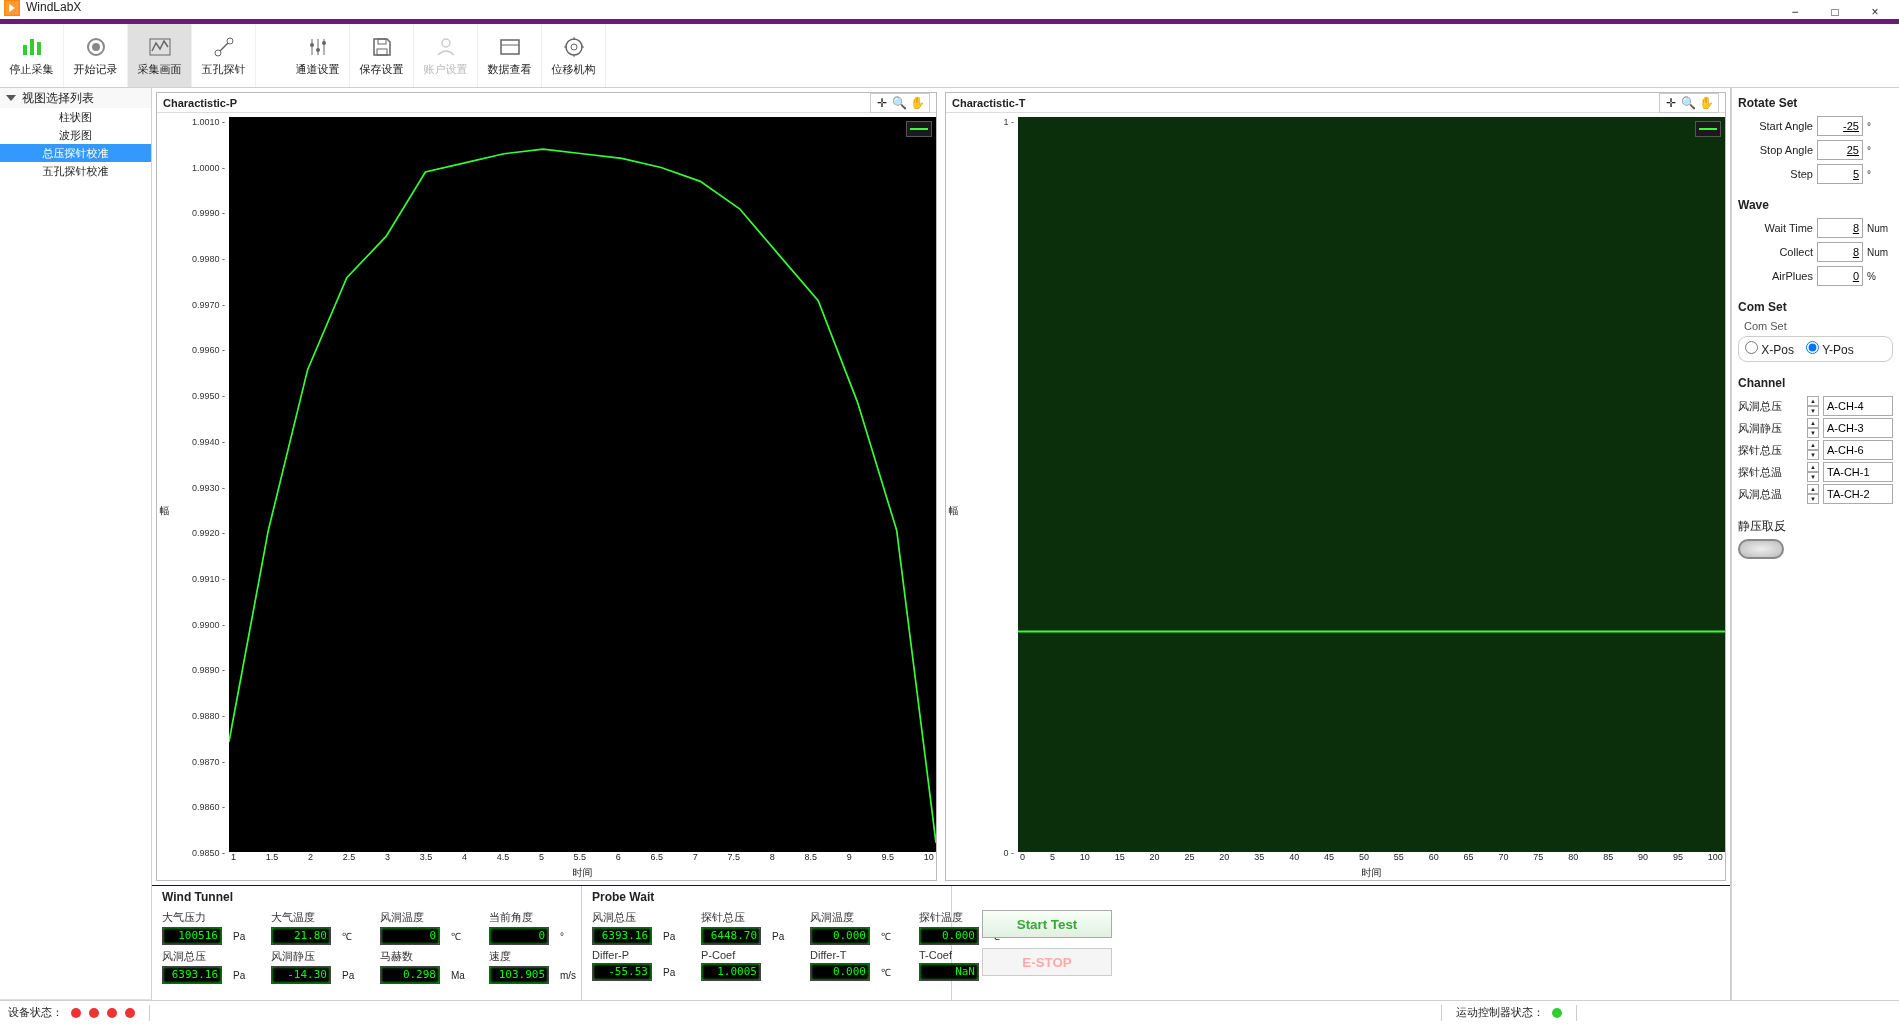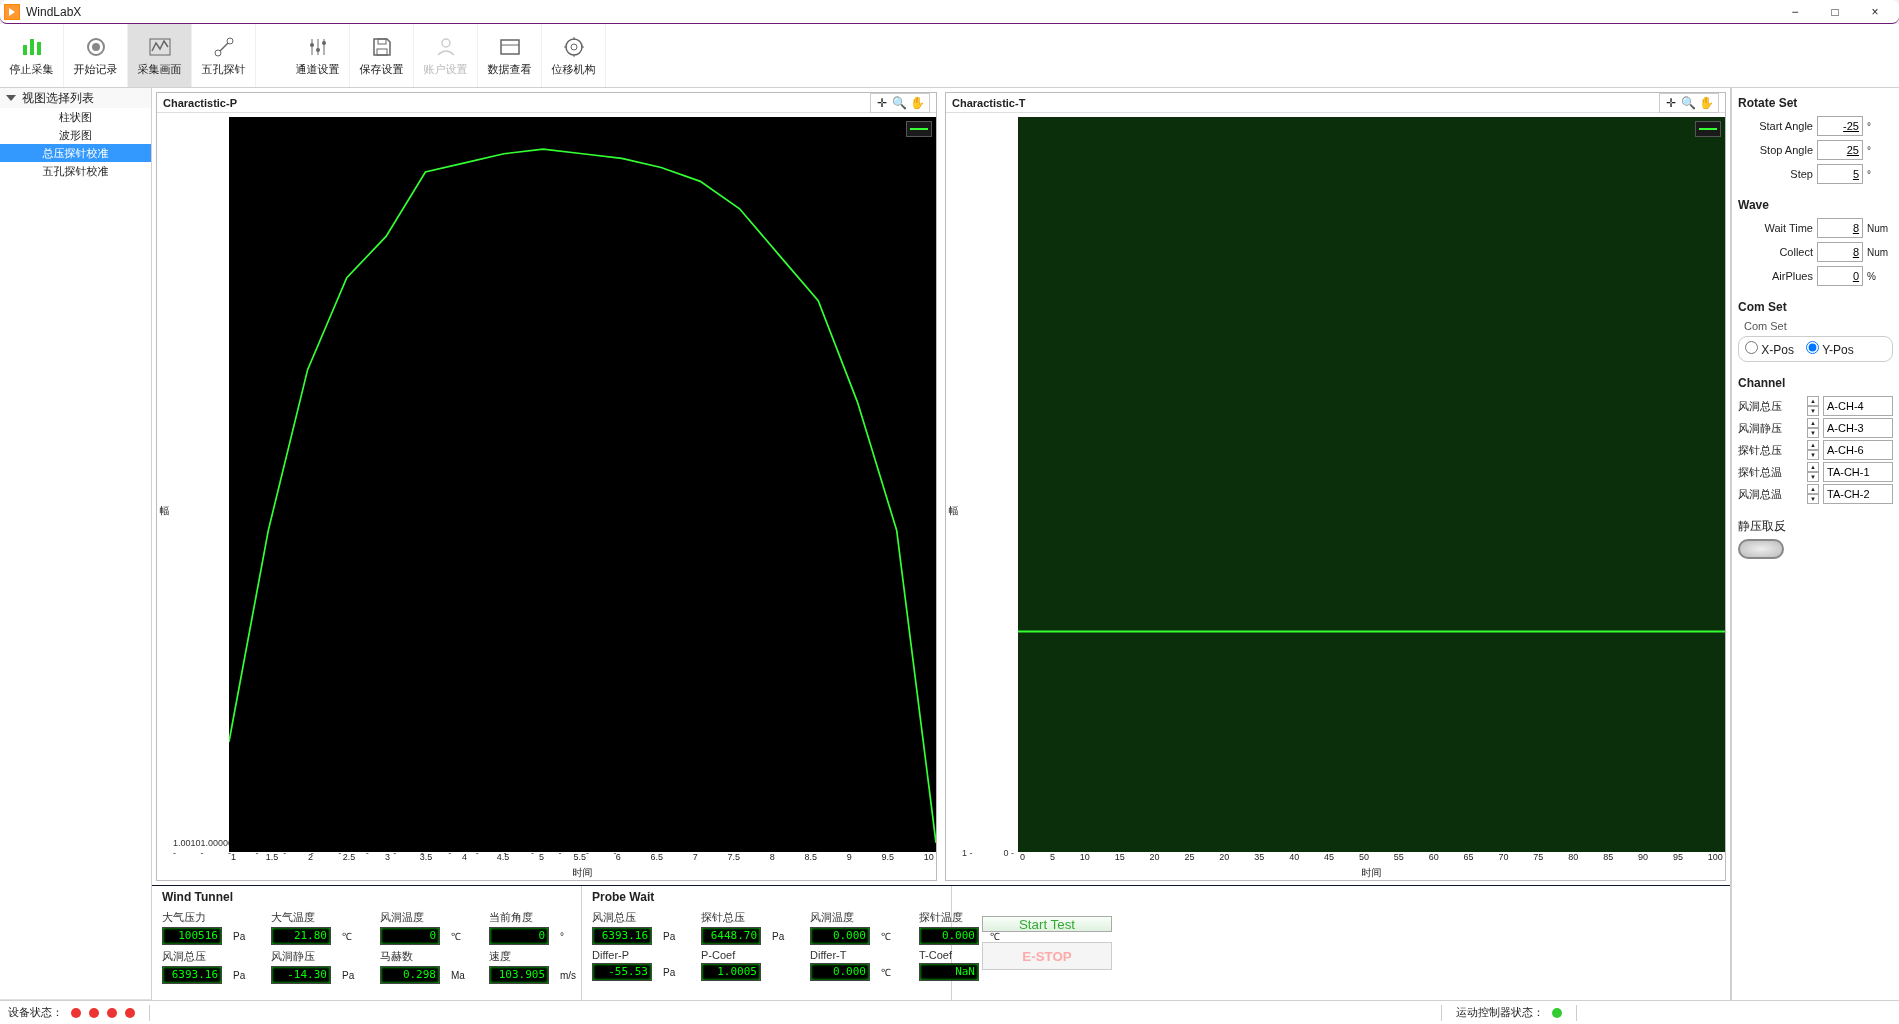--- a/index.html
+++ b/index.html
@@ -1,19 +1,19 @@
 <!DOCTYPE html>
 <html><head>
   <meta charset="utf-8">
   <style>
     * { box-sizing: border-box; margin: 0; padding: 0; }
     body { font-family: "Microsoft YaHei", "Segoe UI", Arial, sans-serif; font-size: 12px; color: #222; background: #f0f0f0; width: 1899px; height: 1024px; overflow: hidden; display: flex; flex-direction: column; }
 
     
-    .titlebar { height: 24px; background: #fff; display: flex; align-items: center; padding: 0 4px; border-bottom: 1px solid #701a75; border-radius: 7px; }
+    .titlebar { height: 24px; background: #fff; display: flex; padding: 0 4px; border-bottom: 5px solid #701a75; }
     .titlebar .app-icon { width: 16px; height: 16px; background: #ff9933; border: 1px solid #ff8800; margin-right: 6px; position: relative; }
     .titlebar .app-icon::after { content:''; position:absolute; left:4px; top:3px; width:0; height:0; border-left:6px solid #fff; border-top:4px solid transparent; border-bottom:4px solid transparent; }
     .titlebar .title { flex: 0 0 auto; }
     .titlebar .spacer { flex: 1; }
     .titlebar .winbtn { width: 40px; height: 24px; display:flex; align-items:center; justify-content:center; }
 
     
     .toolbar { height: 64px; background:#fff; display:flex; align-items:stretch; border-bottom:1px solid #d0d0d0; }
     .tb-item { width: 64px; display:flex; flex-direction:column; align-items:center; justify-content:center; gap:2px; border-right:1px solid #f0f0f0; }
     .tb-item.active { background:#e0e0e0; }
@@ -39,21 +39,21 @@
 
     
     .center { flex:1; display:flex; flex-direction:column; background:#fff; border-right:1px solid #d0d0d0; }
     .charts { flex:1; display:flex; gap:8px; padding:4px; overflow:hidden; }
     .chart-box { flex:1; display:flex; flex-direction:column; border:1px solid #bbb; overflow:hidden; min-width:0; }
     .chart-head { height:20px; display:flex; align-items:center; justify-content:space-between; padding:0 6px; border-bottom:1px solid #ddd; background:#fff; }
     .chart-tools { display:flex; gap:4px; border:1px solid #ccc; padding:2px 4px; }
     .chart-tools span { width:14px; height:14px; display:flex; align-items:center; justify-content:center; }
     .chart-title { font-weight:bold; font-size:11px; }
     .chart-body { flex:1; display:flex; background:#fff; min-height:0; }
-    .y-ticks { width:58px; display:flex; justify-content:space-between; align-items:flex-end; padding:4px 4px 22px 2px; font-size:9px; color:#333; }
+    .y-ticks { width:58px; display:flex; flex-direction:column; justify-content:space-between; align-items:flex-end; padding:4px 4px 22px 2px; font-size:9px; color:#333; }
     .y-label-wrap { width:14px; display:flex; align-items:center; justify-content:center; }
     .y-label { writing-mode:vertical-rl; font-size:10px; }
     .plot-col { flex:1; display:flex; flex-direction:column; min-width:0; }
     .plot-area { flex:1; background:#000; position:relative; margin-top:4px; }
     .plot-area.green { background:#0b2e0b; }
     .plot-legend { position:absolute; top:4px; right:4px; width:26px; height:16px; border:1px solid #555; background:#1a1a1a; display:flex; align-items:center; justify-content:center; }
     .plot-legend::after { content:''; width:18px; height:8px; background:linear-gradient(transparent 3px, #3f3 3px, #3f3 5px, transparent 5px); }
     .x-ticks { height:14px; display:flex; justify-content:space-between; font-size:9px; padding:0 2px; }
     .x-label { height:14px; text-align:center; font-size:10px; }
 
@@ -65,21 +65,21 @@
     .bt-title { font-weight:bold; font-size:12px; margin-bottom:6px; }
     .bt-grid { display:grid; grid-template-columns: repeat(5, auto); gap:4px 16px; align-items:center; }
     .bt-grid.probe { grid-template-columns: repeat(4, auto); }
     .ro { display:flex; flex-direction:column; gap:2px; }
     .ro-label { font-size:11px; color:#333; }
     .ro-row { display:flex; align-items:center; gap:11px; }
     .ro-val { width:60px; height:18px; background:#000; color:#00ff00; font-family:monospace; font-size:11px; text-align:right; padding:1px 3px; border:1px solid #444; box-shadow: inset 0 0 3px #0f0; }
     .ro-unit { font-size:10px; width:22px; }
 
     .bt-actions { flex:1; display:flex; flex-direction:column; align-items:flex-start; justify-content:center; gap:10px; padding-left:30px; }
-    .btn-start { width:130px; height:16px; background:linear-gradient(#f8fff8,#e0f0e0); border:1px solid #aaa; color:#33aa33; font-weight:normal; }
+    .btn-start { width:130px; height:28px; background:linear-gradient(#f8fff8,#e0f0e0); border:1px solid #aaa; color:#33aa33; font-weight:bold; }
     .btn-estop { width:130px; height:28px; background:#f5f5f5; border:1px solid #ccc; color:#ffaaaa; font-weight:bold; }
 
     
     .right { width:168px; background:#fff; border-left:1px solid #d0d0d0; padding:8px 6px; overflow-y:auto; }
     .r-sec { margin-bottom:14px; }
     .r-sec > .r-title { font-weight:bold; font-size:12px; margin-bottom:6px; }
     .r-sub { font-size:11px; color:#555; margin-bottom:4px; padding-left:6px; }
     .r-row { display:flex; align-items:center; justify-content:flex-end; gap:4px; margin-bottom:4px; }
     .r-row label { flex:1; font-size:11px; text-align:right; }
     .r-row input[type=text] { width:46px; height:20px; border:1px solid #aaa; text-align:right; font-size:11px; padding:0 3px;text-decoration:underline; }

